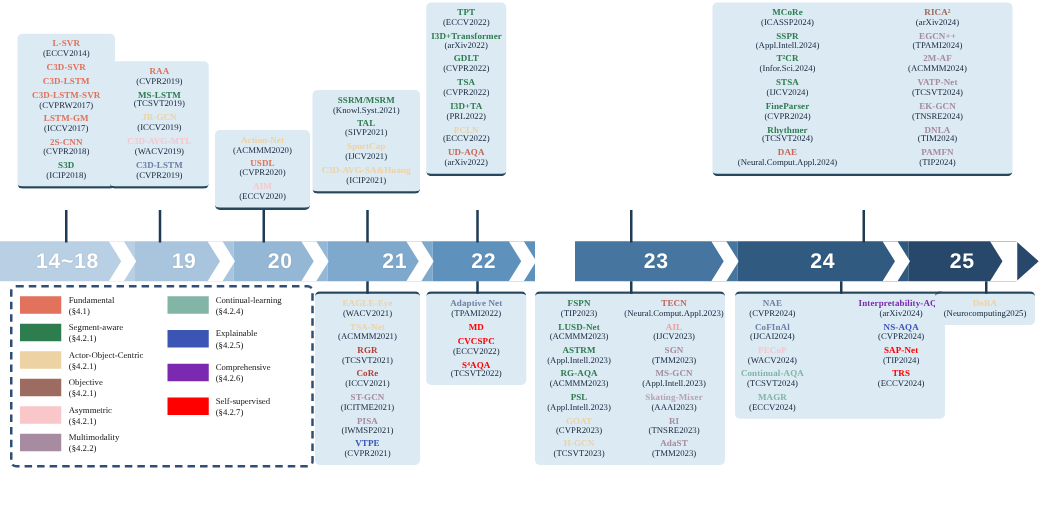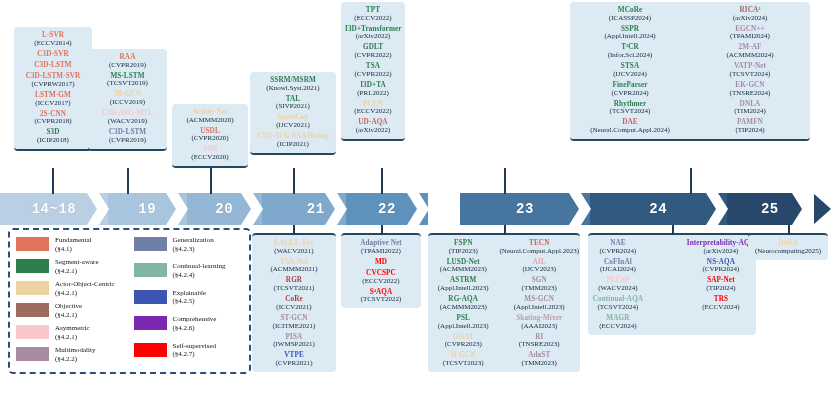--- a/index.html
+++ b/index.html
@@ -8,22 +8,22 @@
     background: #ffffff;
     font-family: "Liberation Serif", "DejaVu Serif", serif;
     overflow: hidden;
   }
   #root { position: relative; width: 831px; height: 415px; }
 
   
   .timeline { position: absolute; left: 0; top: 193px; width: 831px; height: 32px; display: flex; }
   .tl-seg { position: relative; height: 32px; display: flex; align-items: center; justify-content: center; }
   .tl-seg .lbl {
-    color: #ffffff; font-weight: bold; font-size: 14px; letter-spacing: .5px;
-    font-family: Liberation Mono, monospace; position: relative; z-index: 3;
+    color: #ffffff; font-weight: bold; font-size: 17px; letter-spacing: .5px;
+    font-family: Liberation Sans, sans-serif; position: relative; z-index: 3;
     text-shadow: 0 0 1px rgba(0,0,0,.25);
   }
   .tl-seg .chev {
     position: absolute; right: -1px; top: 0; width: 22px; height: 32px; z-index: 4;
   }
   .tl-seg .chev svg { display:block; }
 
   
   .stem { position: absolute; width: 2px; background: #1f3a54; z-index: 2; }
 
@@ -507,27 +507,20 @@
           <div class="lrow">
             <span class="swatch" style="background: rgb(167, 139, 160);"></span>
             <span class="ltext">
               <b>Multimodality</b>
               <b>(§4.2.2)</b>
             </span>
           </div>
         </div>
       <div class="col">
           <div class="lrow">
-            <span class="swatch" style="background: rgb(111, 127, 166);"></span>
-            <span class="ltext">
-              <b>Generalization</b>
-              <b>(§4.2.3)</b>
-            </span>
-          </div>
-          <div class="lrow">
             <span class="swatch" style="background: rgb(131, 181, 166);"></span>
             <span class="ltext">
               <b>Continual-learning</b>
               <b>(§4.2.4)</b>
             </span>
           </div>
           <div class="lrow">
             <span class="swatch" style="background: rgb(60, 85, 181);"></span>
             <span class="ltext">
               <b>Explainable</b>

